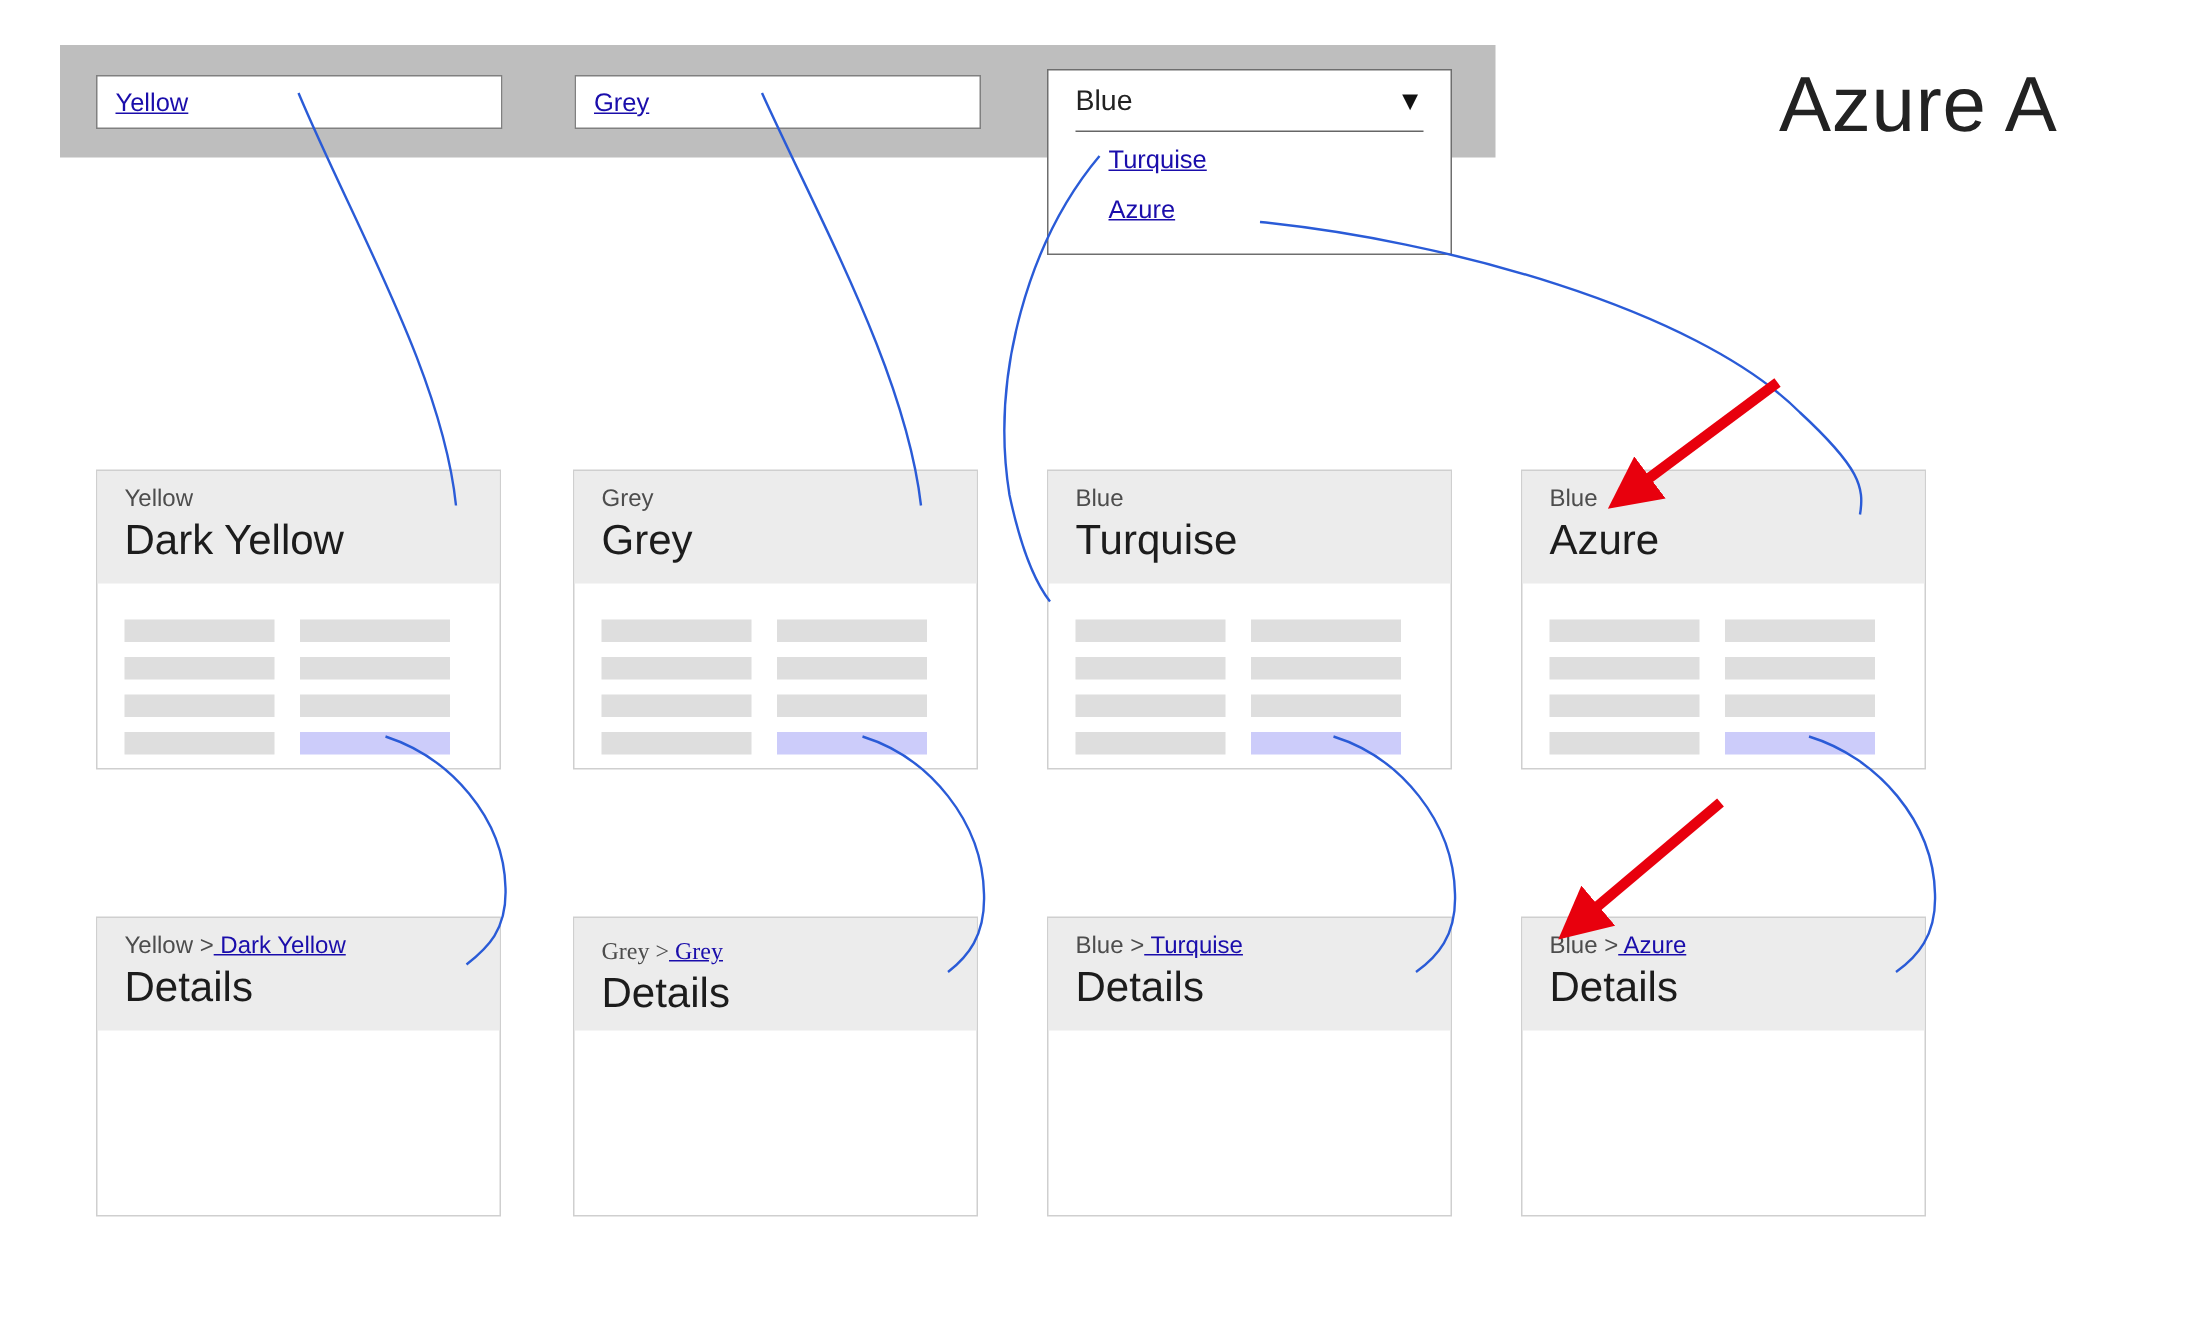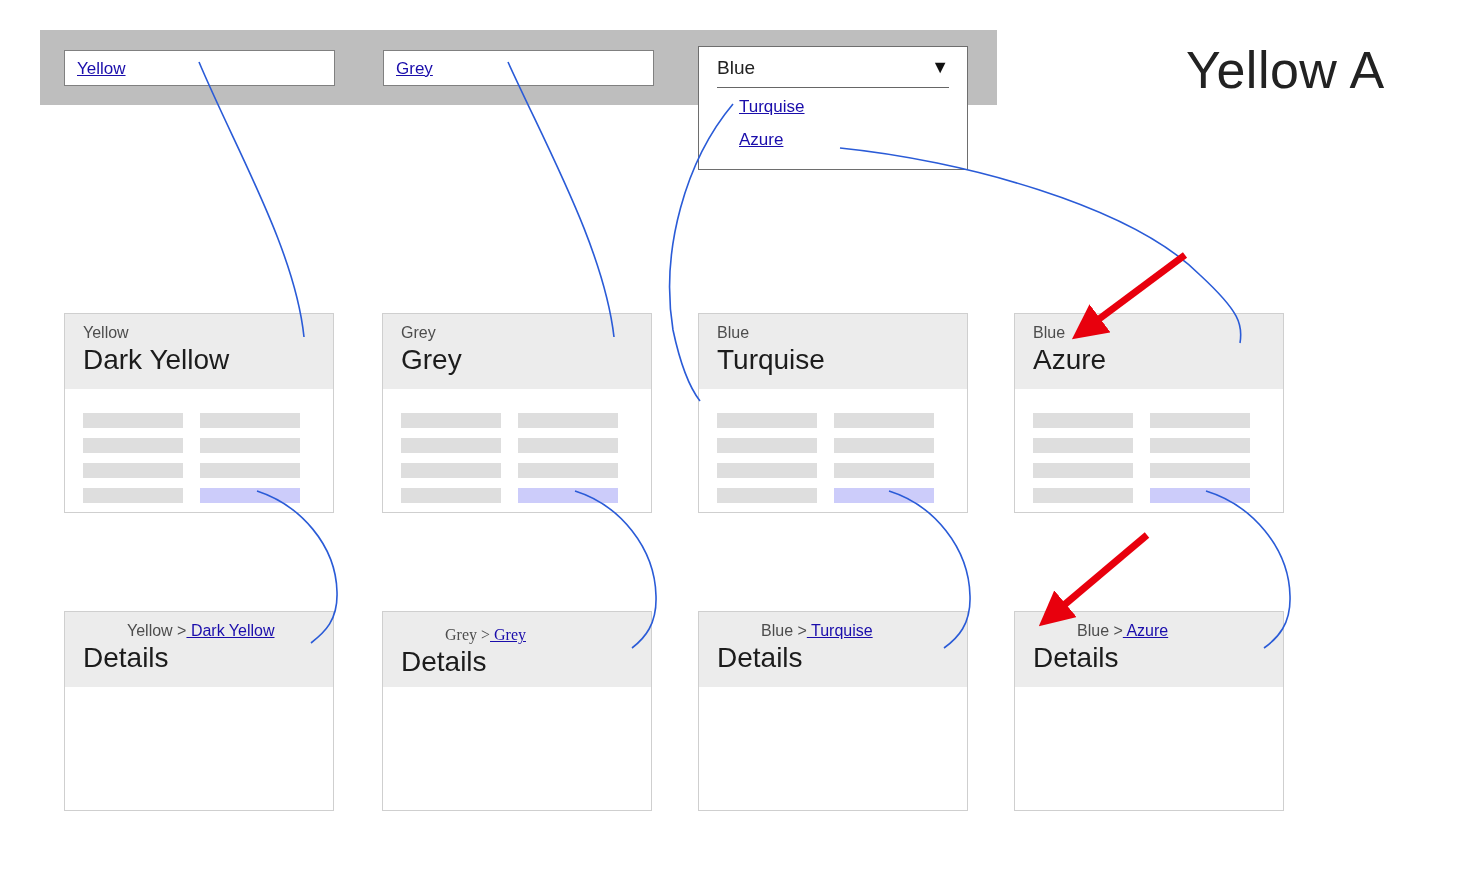--- a/index.html
+++ b/index.html
@@ -156,21 +156,21 @@
     font-size: 28px;
     color: #1c1c1c;
     white-space: nowrap;
   }
   .card-title-lower { top: 34px; }
 
   .crumb-link {
     color: #1a0dab;
     text-decoration: underline;
   }
-  .crumb-sep { color: #4d4d4d; margin-left: 44px; }
+  .crumb-sep { color: #4d4d4d; }
 
   
   .card-body {
     position: relative;
     height: 123px;
   }
   .bar {
     position: absolute;
     height: 15px;
     width: 100px;
@@ -199,21 +199,21 @@
 
 <div class="dropdown">
   <div class="dropdown-head">
     <span class="dropdown-value">Blue</span>
     <span class="dropdown-caret">▼</span>
   </div>
   <span class="dropdown-item dropdown-item-0">Turquise</span>
   <span class="dropdown-item dropdown-item-1">Azure</span>
 </div>
 
-<div class="option-title">Yellow A</div>
+<div class="option-title">Azure A</div>
 
 <div class="card card-top col-0">
   <div class="card-header">
     <span class="card-eyebrow">Yellow</span>
     <span class="card-title">Dark Yellow</span>
   </div>
   <div class="card-body">
     <div class="bar bcol-l brow-0"></div>
     <div class="bar bcol-r brow-0"></div>
     <div class="bar bcol-l brow-1"></div>

